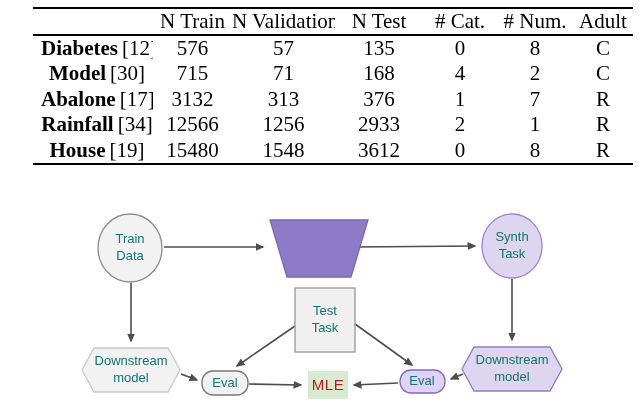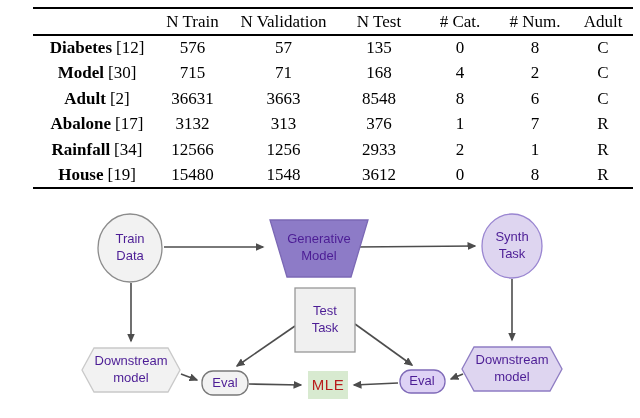--- a/index.html
+++ b/index.html
@@ -5,40 +5,40 @@
   html,body { margin:0; padding:0; background:#fff; }
   .page {
     position:relative; width:640px; height:418px; background:#ffffff;
     font-family:"Liberation Serif", serif; overflow:hidden; color:#000;
   }
 
   
   .paper-table {
     position:absolute; left:33px; top:7px; width:600px;
     border-collapse:collapse; table-layout:fixed;
-    font-size:17px;
+    font-size:21px;
     border-top:2px solid #000; border-bottom:2px solid #000;
   }
   .paper-table th, .paper-table td {
     padding:0; text-align:center; vertical-align:middle;
     font-weight:normal; white-space:nowrap; overflow:hidden;
   }
   .paper-table thead tr { height:27px; border-bottom:2px solid #000; }
   .paper-table tbody tr { height:25.5px; }
   .name-cell { text-align:right; padding-right:12px; }
   .name-cell .ds-name { font-weight:bold;margin-left:8px; }
   .name-cell .ds-ref { margin-left:4px; }
 
   
   .diagram { position:absolute; left:0; top:200px; width:640px; height:218px; }
   .diagram svg { position:absolute; left:0; top:0; }
   .node-label {
     position:absolute; transform:translate(-50%,-50%);
     font-family:"Liberation Sans", sans-serif; font-size:13px; line-height:1.3;
-    color:#4c1d95; text-align:center; white-space:pre-line; pointer-events:none;
+    color:#0f766e; text-align:center; white-space:pre-line; pointer-events:none;
   }
   .mle-label {
     font-size:15px; color:#b91c1c; letter-spacing:0.5px;
   }
 </style>
 </head>
 <body>
 
 <div class="page">
 
@@ -73,29 +73,20 @@
         <td>8</td>
         <td>C</td>
       </tr>
       <tr>
         <td class="name-cell"><span class="ds-name">Model</span><span class="ds-ref">[30]</span></td>
         <td>715</td>
         <td>71</td>
         <td>168</td>
         <td>4</td>
         <td>2</td>
-        <td>C</td>
-      </tr>
-      <tr>
-        <td class="name-cell"><span class="ds-name">Adult</span><span class="ds-ref">[2]</span></td>
-        <td>36631</td>
-        <td>3663</td>
-        <td>8548</td>
-        <td>8</td>
-        <td>6</td>
         <td>C</td>
       </tr>
       <tr>
         <td class="name-cell"><span class="ds-name">Abalone</span><span class="ds-ref">[17]</span></td>
         <td>3132</td>
         <td>313</td>
         <td>376</td>
         <td>1</td>
         <td>7</td>
         <td>R</td>
@@ -146,22 +137,20 @@
       <rect x="295" y="88" width="60" height="64" fill="#f0f0f0" stroke="#979797" stroke-width="1.3"></rect>
       <polygon points="82,170 94,148 168,148 180,170 168,192 94,192" fill="#f2f2f2" stroke="#c9c9c9" stroke-width="1.3"></polygon>
       <polygon points="462,169 474,147 550,147 562,169 550,191 474,191" fill="#ded5f0" stroke="#8e7cc3" stroke-width="1.3"></polygon>
       <rect x="202" y="171" width="46" height="24" rx="11" fill="#f2f2f2" stroke="#787878" stroke-width="1.3"></rect>
       <rect x="400" y="170" width="45" height="23" rx="11" fill="#ded2f5" stroke="#7f6ab8" stroke-width="1.3"></rect>
       <rect x="308" y="171" width="40" height="28" fill="#d8ead0"></rect>
     </svg>
 
     <div class="node-label" style="left:130px; top:48px;">Train
 Data</div>
-    <div class="node-label" style="left:319px; top:48px;">Generative
-Model</div>
     <div class="node-label" style="left:512px; top:46px;">Synth
 Task</div>
     <div class="node-label" style="left:325px; top:120px;">Test
 Task</div>
     <div class="node-label" style="left:131px; top:170px;">Downstream
 model</div>
     <div class="node-label" style="left:512px; top:169px;">Downstream
 model</div>
     <div class="node-label" style="left:225px; top:183px;">Eval</div>
     <div class="node-label" style="left:422px; top:181px;">Eval</div>

